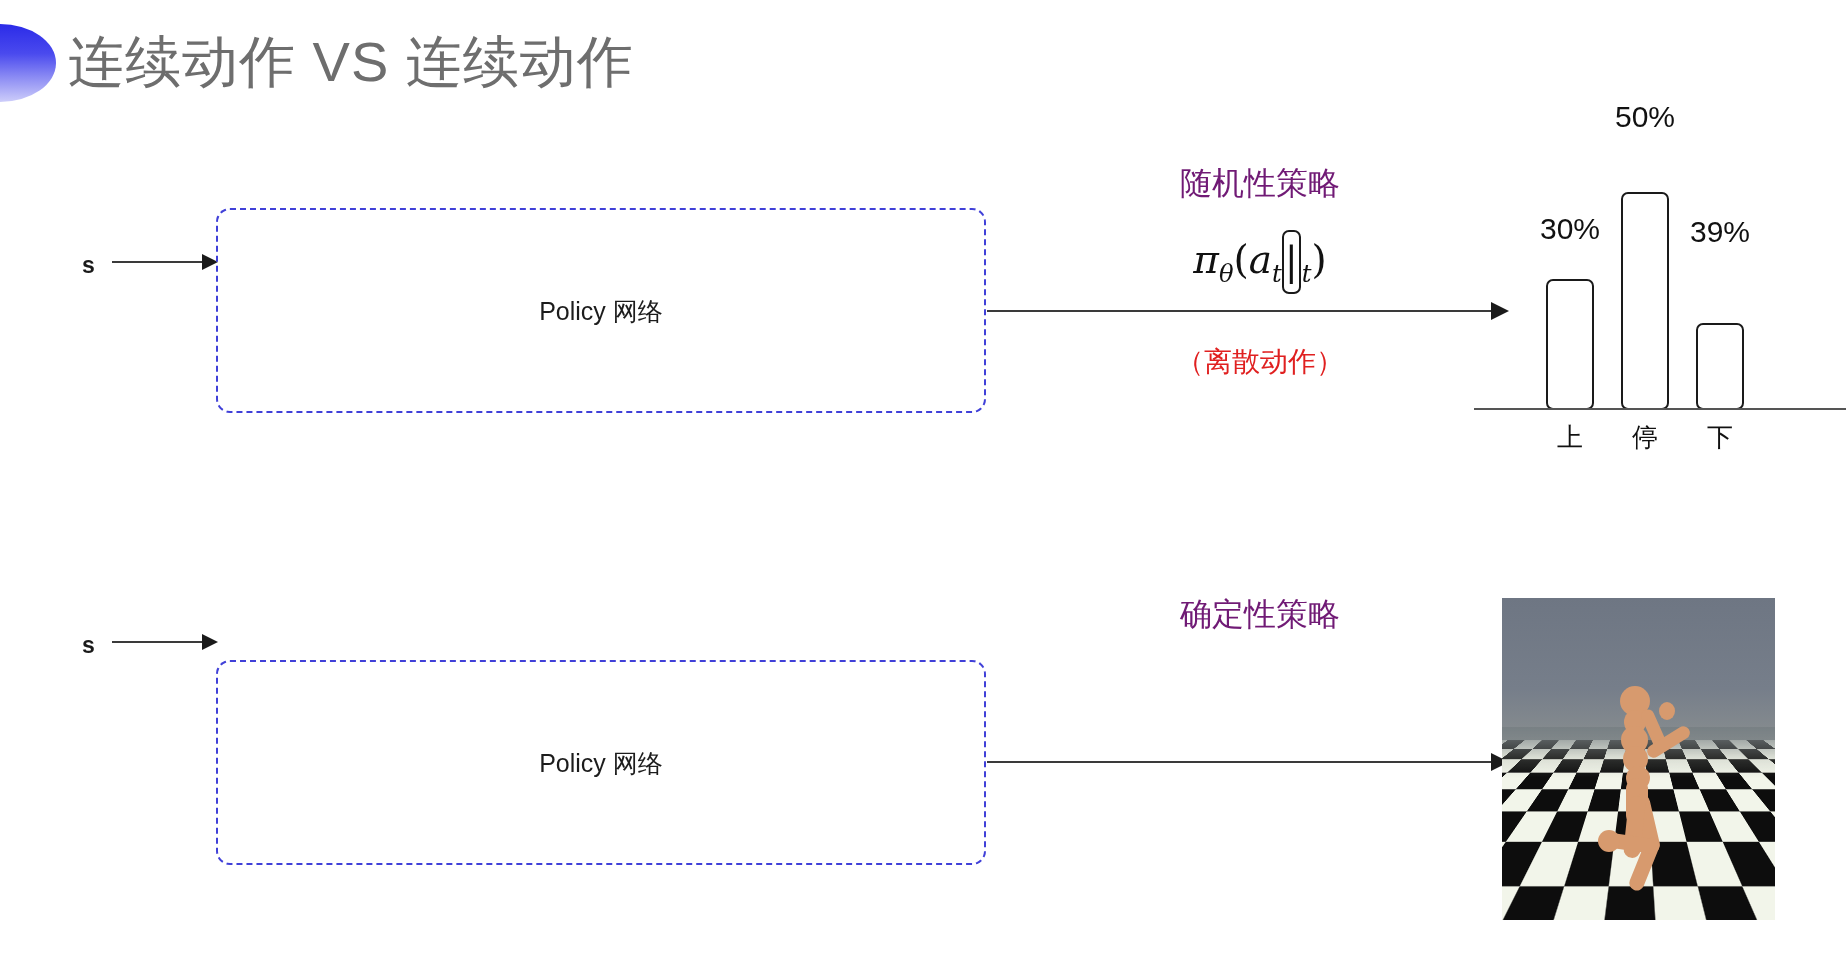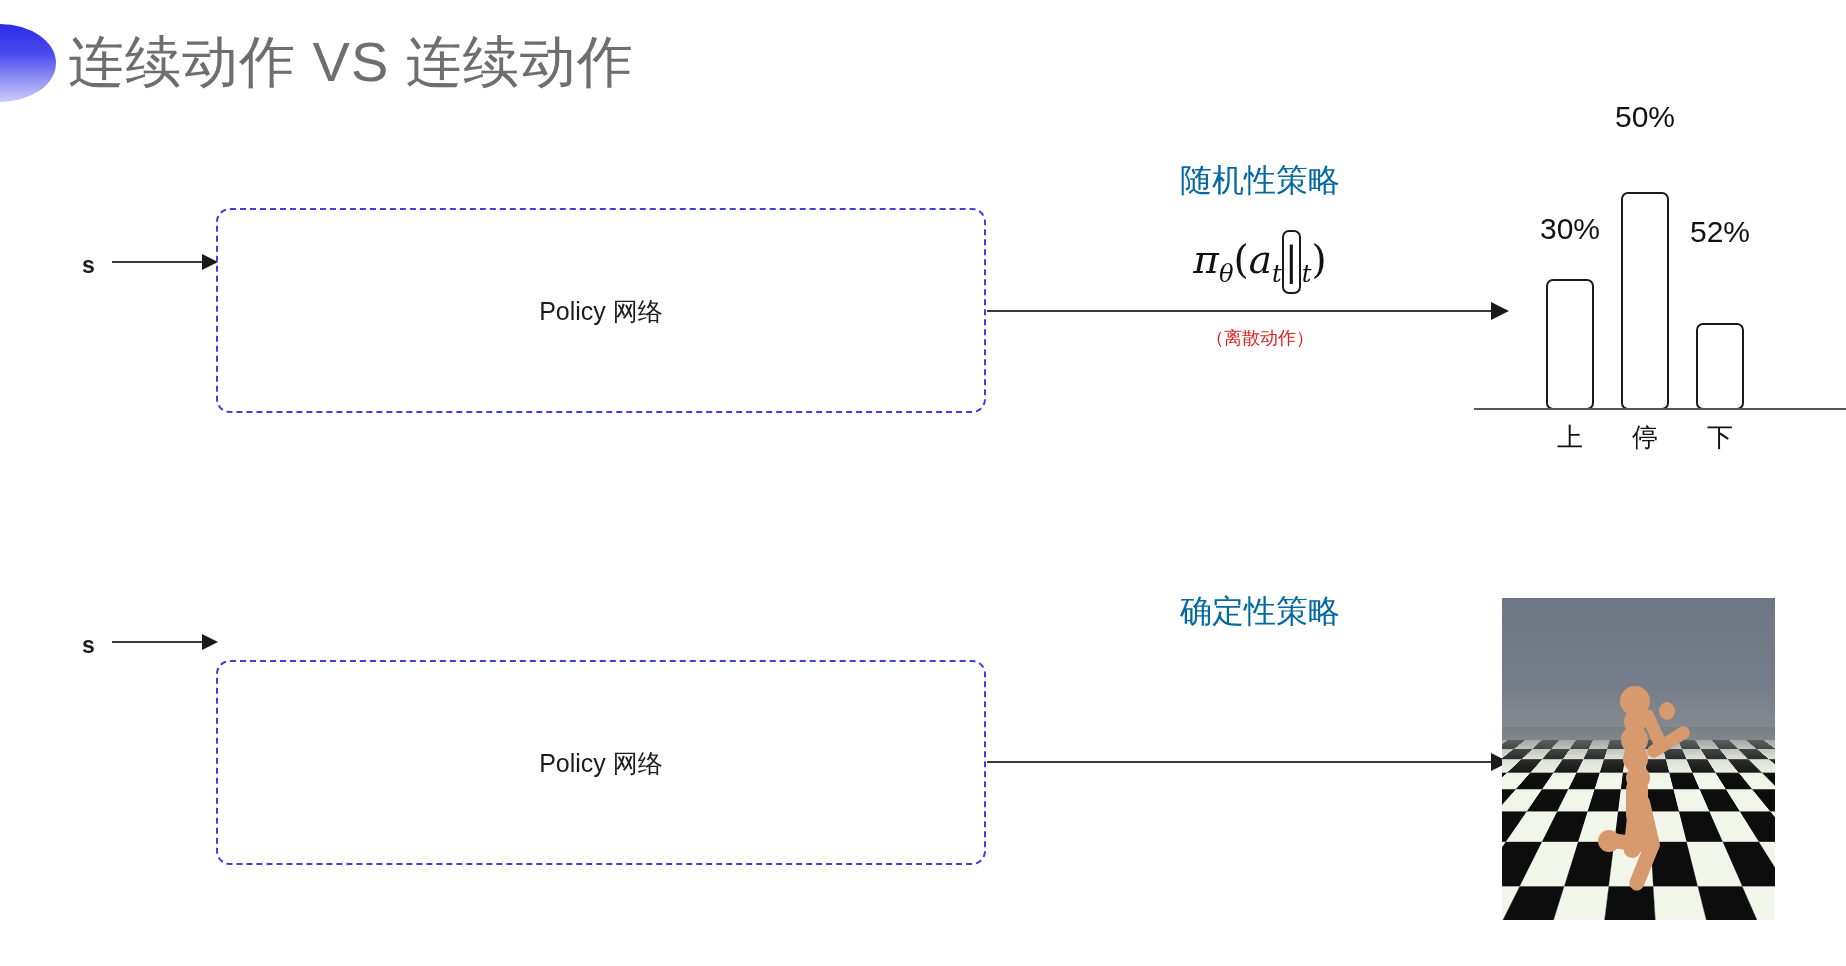--- a/index.html
+++ b/index.html
@@ -46,38 +46,38 @@
     width:100%;top:50%;transform:translateY(-50%);
     text-align:center;
     font-size:25px;color:#1c1c1c;
     white-space:nowrap;
   }
   .long-arrow{position:absolute;}
 
   
   .formula-block{position:absolute;text-align:center;}
   .formula-head{
-    font-size:32px;color:#0369a1;white-space:nowrap;line-height:46px;font-family:Liberation Mono, monospace;
+    font-size:32px;color:#701a75;white-space:nowrap;line-height:46px;
   }
   .formula-math{
     font-family:"DejaVu Serif","Liberation Serif",serif;
     font-style:italic;
     font-size:39px;color:#111;white-space:nowrap;line-height:60px;
     margin-top:24px;
   }
   .formula-math .sub{
     font-size:0.62em;
     vertical-align:sub;
     font-style:italic;
   }
   .formula-math .paren{font-style:normal;}
   .formula-math .bar{font-style:normal;padding:0 1px;}
   .note-red{
-    font-size:18px;color:#e02020;white-space:nowrap;line-height:36px;
-    margin-top:16px;
+    font-size:28px;color:#e02020;white-space:nowrap;line-height:36px;
+    margin-top:40px;
   }
 
   
   .chart{position:absolute;}
   .chart-axis{
     position:absolute;left:0;
     height:2px;background:#555;
   }
   .bar{
     position:absolute;
@@ -154,21 +154,21 @@
   </div>
 
   <div class="chart" style="left:1474px;top:96px;width:372px;height:300px;">
 
     <div class="bar" style="left:72px;width:48px;bottom:-14px;height:131px;"></div>
     <div class="bar" style="left:147px;width:48px;bottom:-14px;height:218px;"></div>
     <div class="bar" style="left:222px;width:48px;bottom:-14px;height:87px;"></div>
 
     <div class="bar-value" style="left:54px;width:84px;top:116px;">30%</div>
     <div class="bar-value" style="left:129px;width:84px;top:4px;">50%</div>
-    <div class="bar-value" style="left:204px;width:84px;top:119px;">52%</div>
+    <div class="bar-value" style="left:204px;width:84px;top:119px;">39%</div>
 
     <div class="chart-axis" style="top:312px;width:372px;"></div>
 
     <div class="bar-cat" style="left:54px;width:84px;top:324px;">上</div>
     <div class="bar-cat" style="left:129px;width:84px;top:324px;">停</div>
     <div class="bar-cat" style="left:204px;width:84px;top:324px;">下</div>
   </div>
 
   <div class="s-label" style="left:82px;top:632px;">s</div>
   <svg class="small-arrow" style="left:110px;top:628px;" width="110" height="28">

